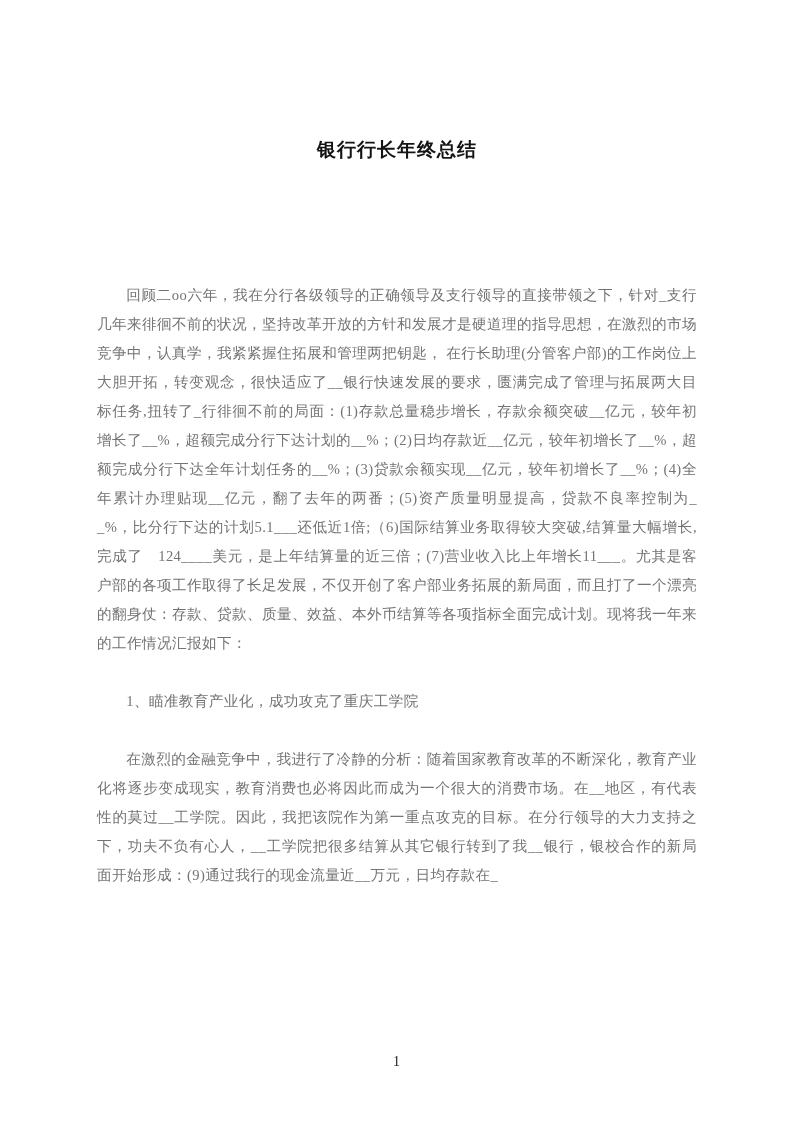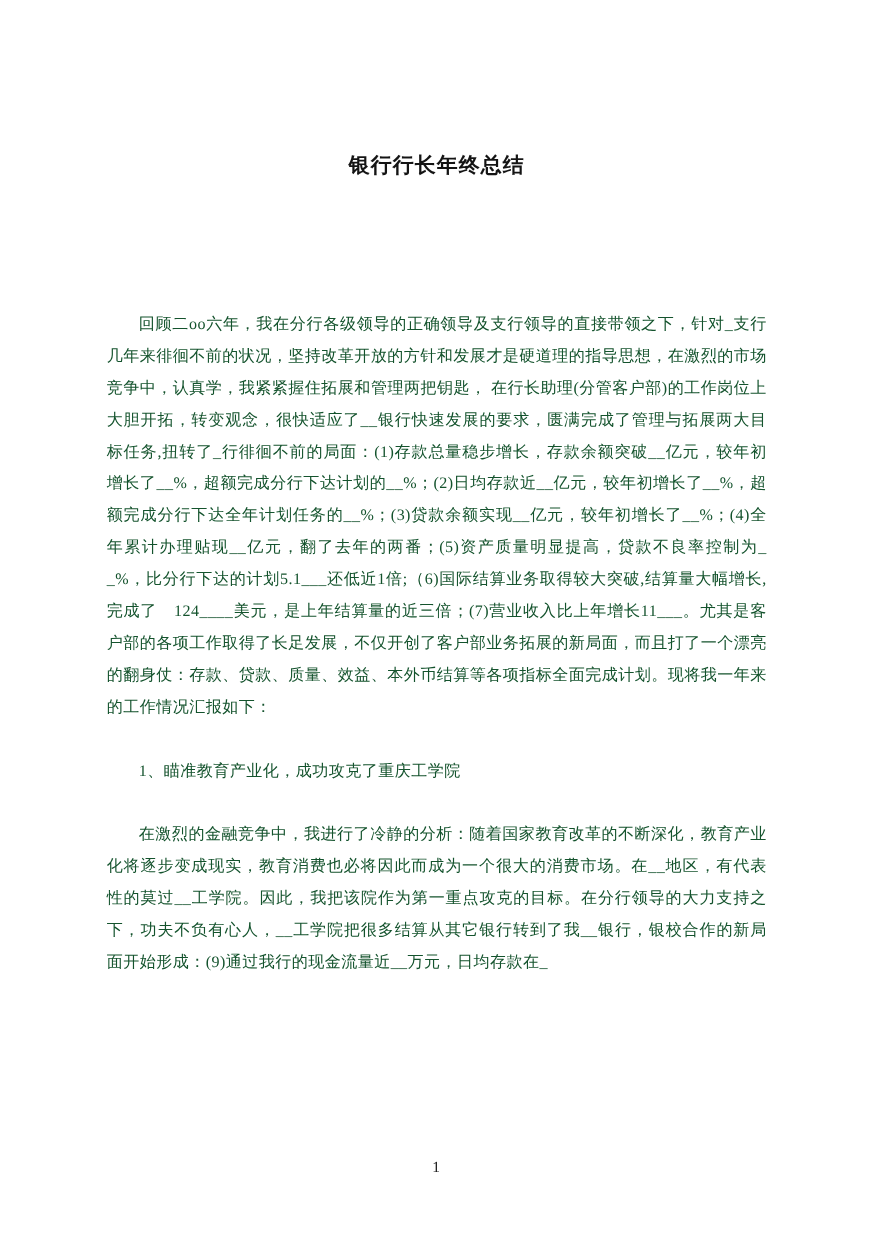--- a/index.html
+++ b/index.html
@@ -37,21 +37,21 @@
     margin-top: 118px;
   }
   .para {
     margin: 0 0 29px 0;
     font-size: 14.6px;
     line-height: 29px;
     text-align: justify;
     text-indent: 2em;
     letter-spacing: 0.4px;
     word-break: break-all;
-    color: #14532d;
+    color: #737373;
   }
   .para.subheading {
   }
   .page-number {
     position: absolute;
     bottom: 52px;
     left: 0;
     width: 100%;
     text-align: center;
     font-size: 14px;

